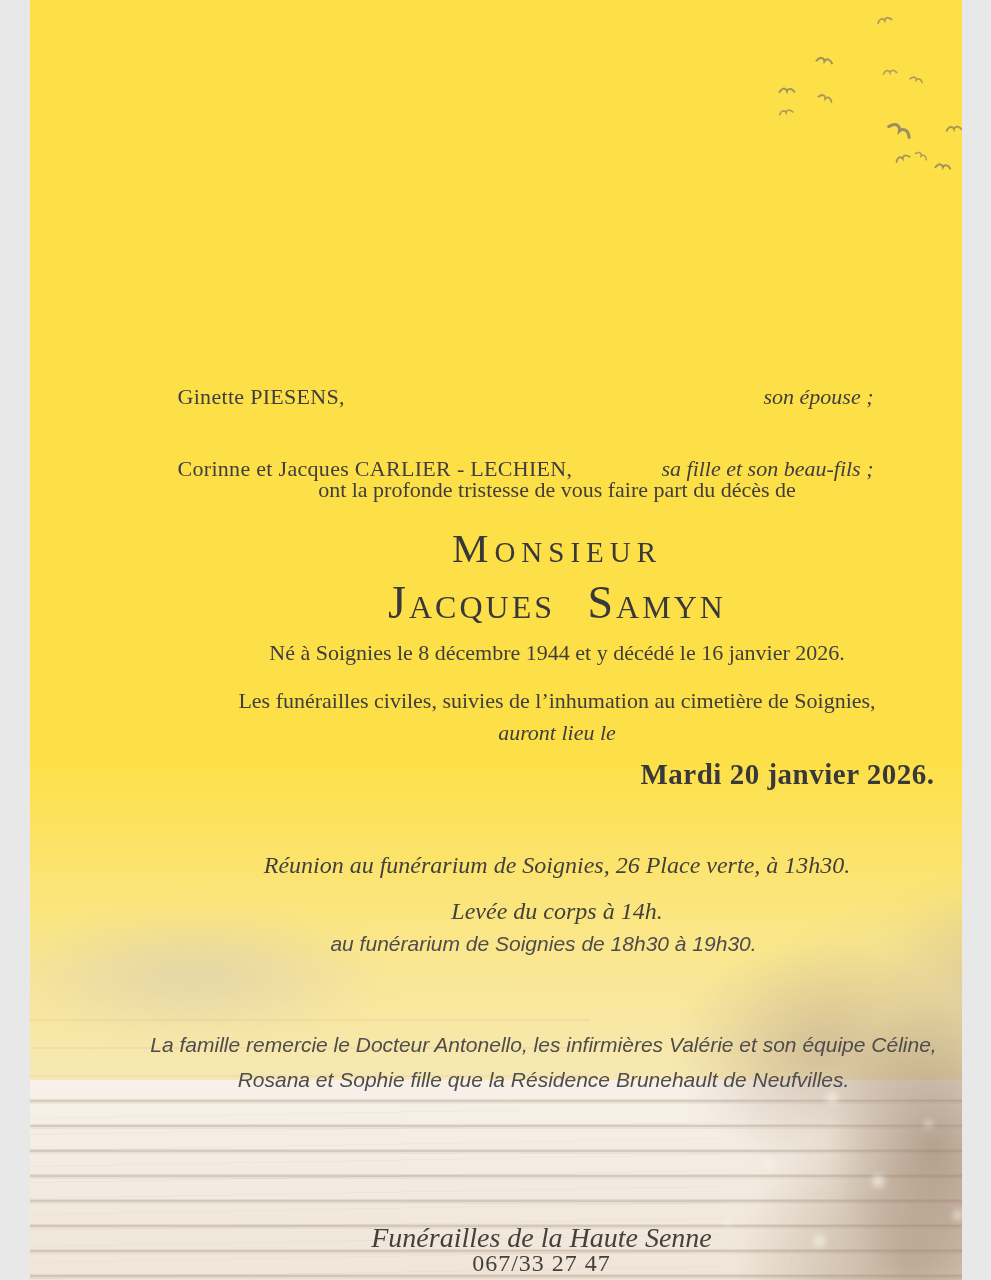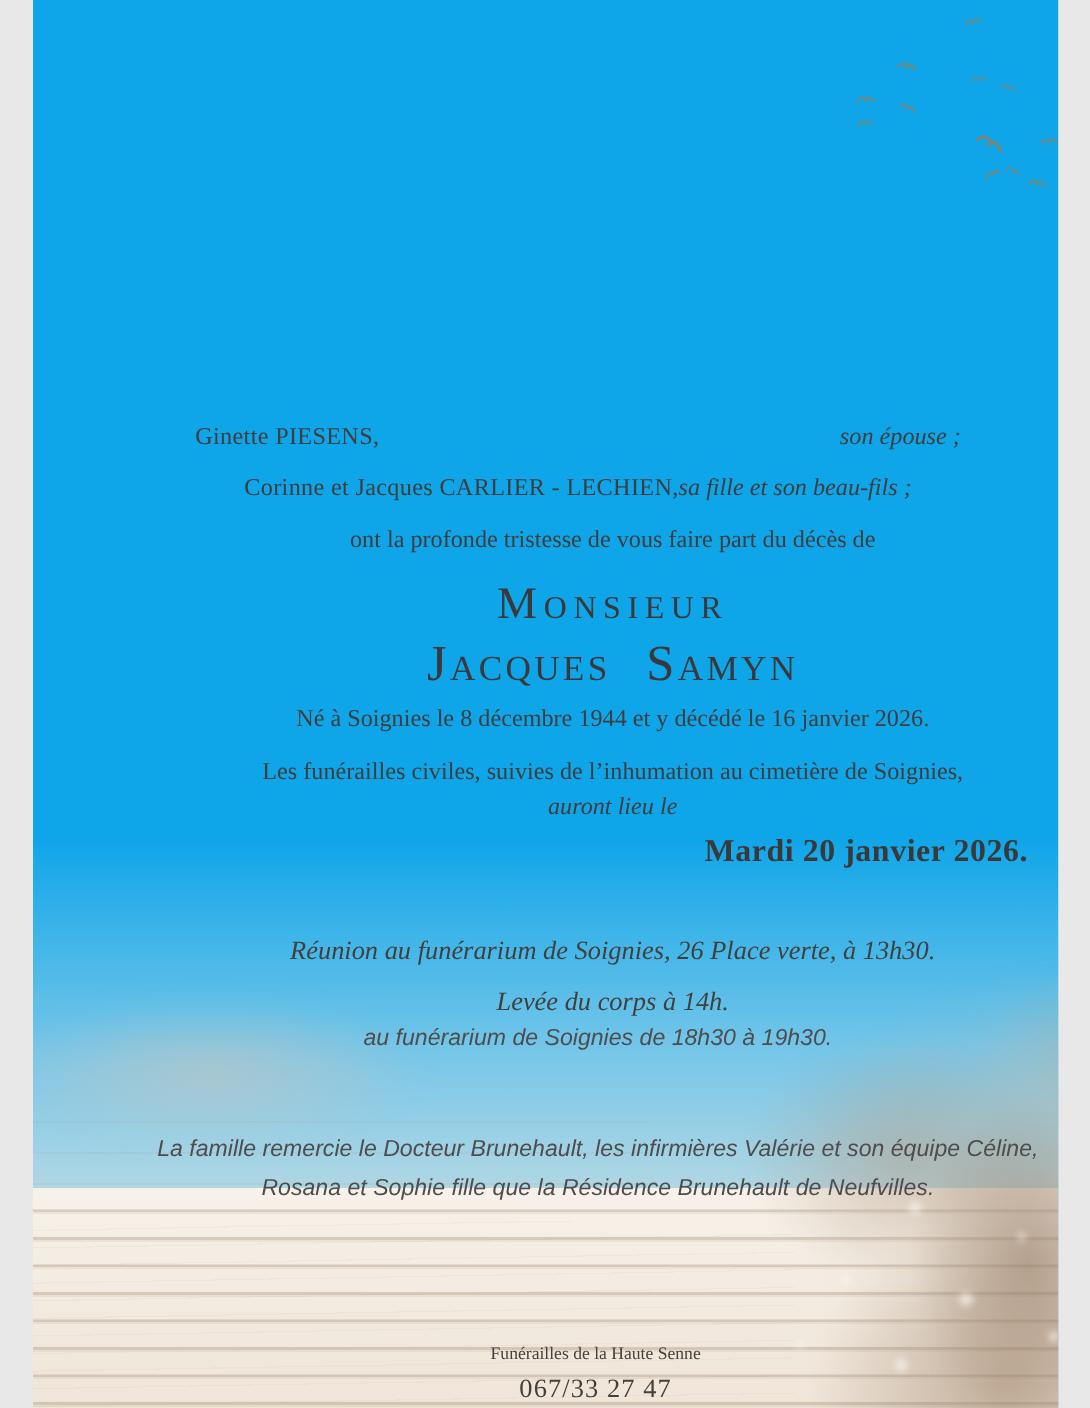--- a/index.html
+++ b/index.html
@@ -1,20 +1,20 @@
 <!DOCTYPE html>
 <html><head>
 <meta charset="utf-8">
 <style>
   html,body{margin:0;padding:0;background:#e8e8e8;}
   .page{
     position:relative;
     width:932px;height:1280px;
     margin:0 auto;
-    background:#0ea5e9;
+    background:#fde047;
     overflow:hidden;
     font-family:"Liberation Serif","DejaVu Serif",serif;
     color:#3f3d3e;
   }
 
   
   .photo-bg{position:absolute;left:0;top:760px;width:991px;height:520px;pointer-events:none;}
   .wash{position:absolute;inset:0;
     background:linear-gradient(180deg,
       rgba(250,247,243,0) 0%,
@@ -71,21 +71,21 @@
   .intro{font-size:22px;}
   .title-monsieur{font-variant:small-caps;font-size:41px;letter-spacing:6px;color:#39383a;}
   .title-name{font-variant:small-caps;font-size:46px;letter-spacing:3px;word-spacing:18px;color:#39383a;}
   .body-line{font-size:22px;}
   .date-line{font-size:29px;font-weight:700;letter-spacing:.5px;color:#3a393a;}
   .it-serif{font-style:italic;font-size:24px;color:#423f3d;margin-top:32px;}
   .sans-it{position:absolute;left:110px;width:808px;text-align:center;
     font-family:"Liberation Sans","DejaVu Sans",sans-serif;
     font-style:italic;font-size:21px;color:#4e4c4d;}
   .footer-line{position:absolute;left:112px;width:800px;text-align:center;color:#45413a;}
-  .footer-company{font-size:16px;}
+  .footer-company{font-style:italic;font-size:28px;}
   .footer-phone{font-size:24px;letter-spacing:1px;}
 </style>
 </head>
 <body>
 
 <div class="page">
 
   <div class="photo-bg">
     <div class="wash"></div>
     <div class="haze-left"></div>
@@ -174,38 +174,38 @@
           <path d="M2 10 Q7 2 12 8 Q17 3 22 10" fill="none" stroke="#8b8266" stroke-width="2.6" stroke-linecap="round"></path>
           <path d="M10.4 8.2 L13.6 8.2 L12 13.2 Z" fill="#8b8266"></path>
         </svg>
       </div>
   </div>
 
   <div class="row" style="top:384px;">
     <span class="name">Ginette PIESENS,</span>
     <span class="relation">son épouse ;</span>
   </div>
-  <div class="row" style="top:430px;justify-content:center;">
+  <div class="row" style="top:456px;">
     <span class="name">Corinne et Jacques CARLIER - LECHIEN,</span>
     <span class="relation">sa fille et son beau-fils ;</span>
   </div>
 
   <div class="line serif-block intro" style="top:477px;">ont la profonde tristesse de vous faire part du décès de</div>
 
   <div class="line serif-block title-monsieur" style="top:524px;">Monsieur</div>
   <div class="line serif-block title-name" style="top:576px;">Jacques Samyn</div>
   <div class="line serif-block body-line" style="top:640px;">Né à Soignies le 8 décembre 1944 et y décédé le 16 janvier 2026.</div>
 
   <div class="line serif-block body-line" style="top:688px;">Les funérailles civiles, suivies de l’inhumation au cimetière de Soignies,</div>
   <div class="line serif-block body-line" style="top:720px;font-style:italic;">auront lieu le</div>
   <div class="line serif-block date-line" style="top:758px;text-align:right;">Mardi 20 janvier 2026.</div>
   <div class="line serif-block it-serif" style="top:820px;">Réunion au funérarium de Soignies, 26 Place verte, à 13h30.</div>
   <div class="line serif-block it-serif" style="top:866px;">Levée du corps à 14h.</div>
 
   <div class="sans-it" style="top:932px;">au funérarium de Soignies de 18h30 à 19h30.</div>
 
-  <div class="sans-it" style="top:1033px;">La famille remercie le Docteur Brunehault, les infirmières Valérie et son équipe Céline,</div>
+  <div class="sans-it" style="top:1033px;">La famille remercie le Docteur Antonello, les infirmières Valérie et son équipe Céline,</div>
   <div class="sans-it" style="top:1068px;">Rosana et Sophie fille que la Résidence Brunehault de Neufvilles.</div>
 
   <div class="footer-line footer-company" style="top:1222px;">Funérailles de la Haute Senne</div>
   <div class="footer-line footer-phone" style="top:1250px;">067/33 27 47</div>
 
 </div>
 
 </body></html>

